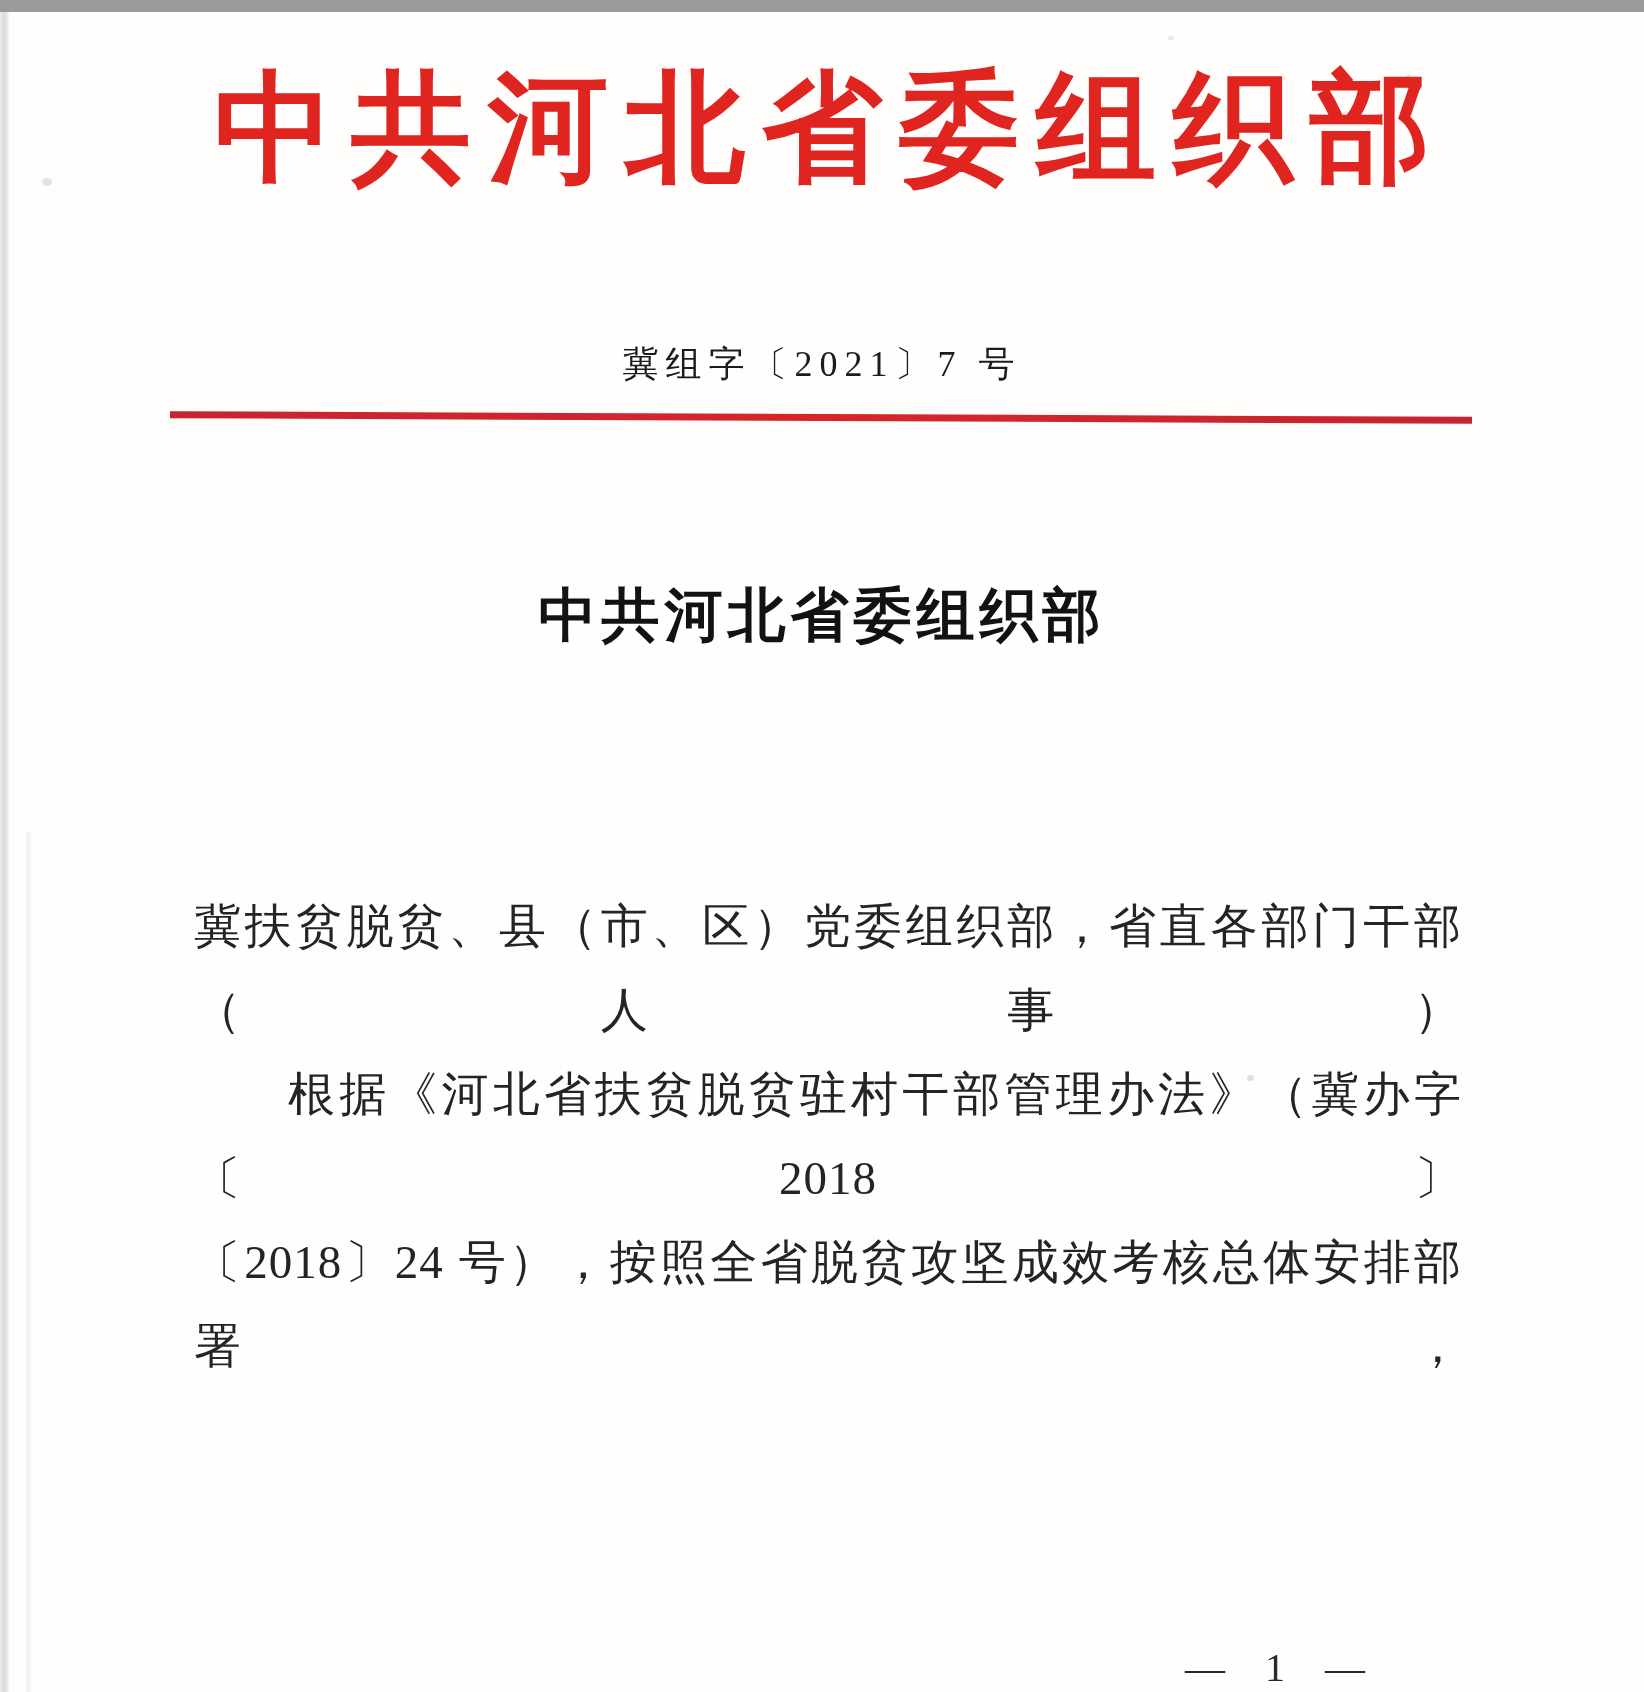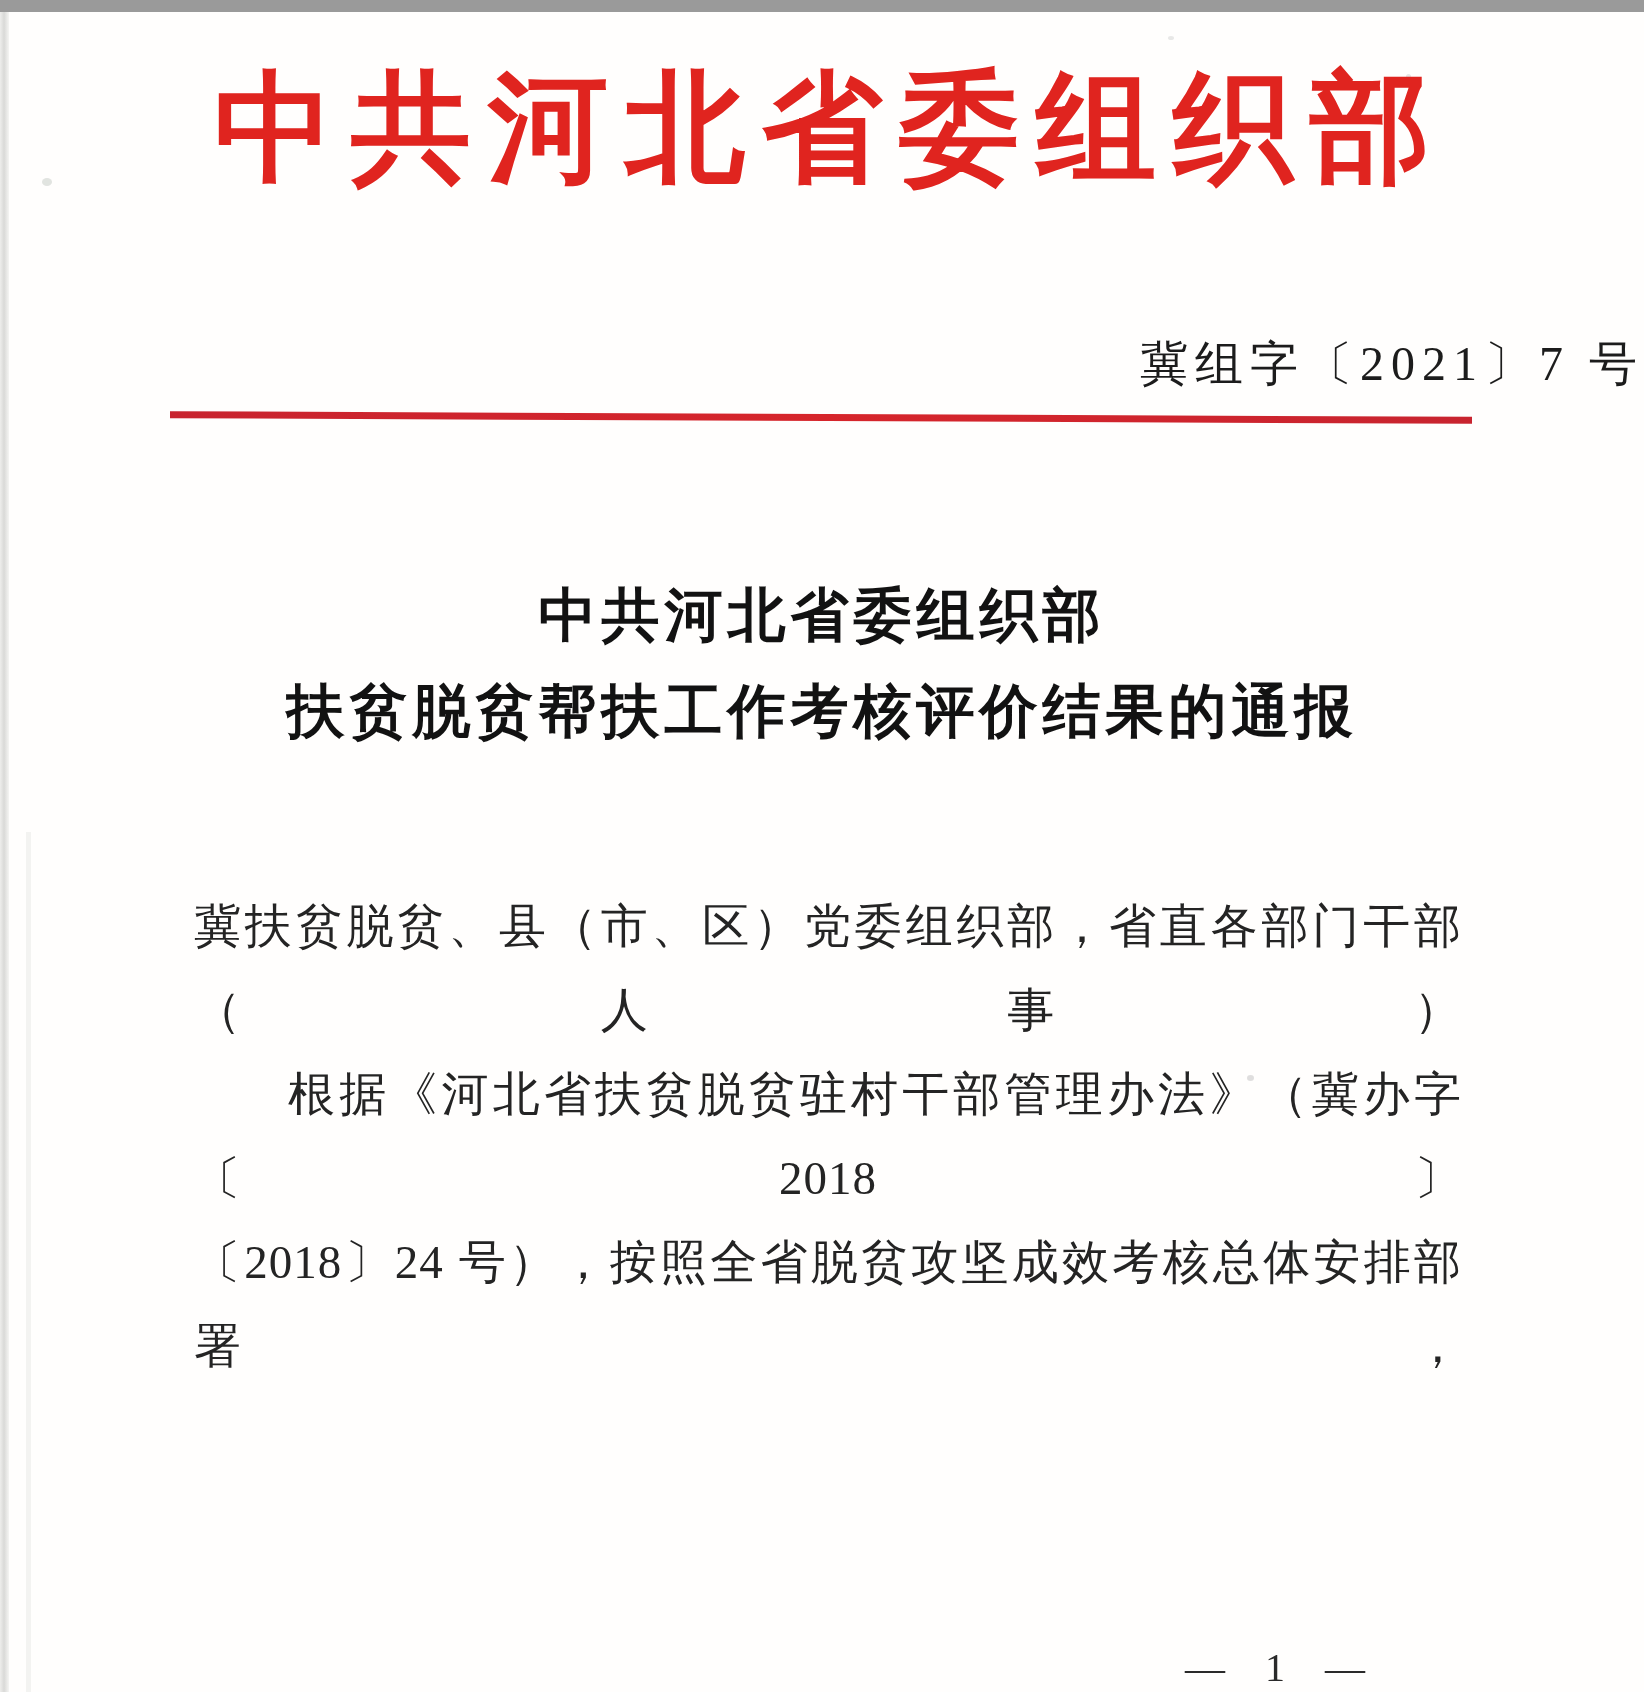--- a/index.html
+++ b/index.html
@@ -35,22 +35,22 @@
     font-size:120px;line-height:130px;
     font-weight:900;
     letter-spacing:17px;
     padding-left:17px; 
     color:#e0241f;
     white-space:nowrap;
   }
   
   .doc-number{
     position:absolute;top:326px;left:0;right:0;
-    text-align:right;
-    font-size:48px;line-height:52px;
+    text-align:center;
+    font-size:36px;line-height:52px;
     letter-spacing:7px;
     color:#1c1c1c;
     white-space:nowrap;
   }
   
   .red-rule{
     position:absolute;top:402px;left:170px;width:1302px;height:7px;
     background:linear-gradient(to right,#c8242f,#d6252b 50%,#c8242f);
     transform:rotate(.25deg);
   }
@@ -100,21 +100,20 @@
   <div class="speck d"></div>
 
   <div class="letterhead">中共河北省委组织部</div>
 
   <div class="doc-number">冀组字〔2021〕7 号</div>
 
   <div class="red-rule"></div>
 
   <div class="doc-title">
     <div class="t-line">中共河北省委组织部</div>
-    <div class="t-line">扶贫脱贫帮扶工作考核评价结果的通报</div>
   </div>
 
   <div class="body-text">
     <div class="b-line fill">冀扶贫脱贫、县（市、区）党委组织部，省直各部门干部（人事）</div>
     <div class="b-line fill indent">根据《河北省扶贫脱贫驻村干部管理办法》（冀办字〔2018〕</div>
     <div class="b-line fill">〔2018〕24 号），按照全省脱贫攻坚成效考核总体安排部署，</div>
 
   </div>
 
   <div class="page-number">— 1 —</div>

